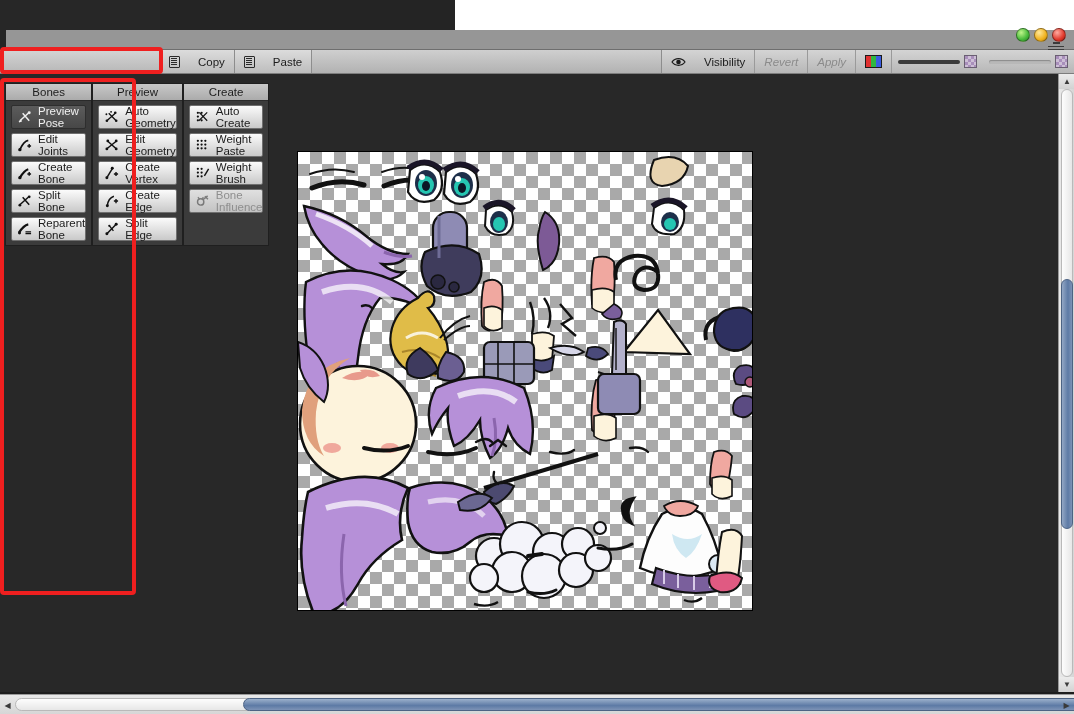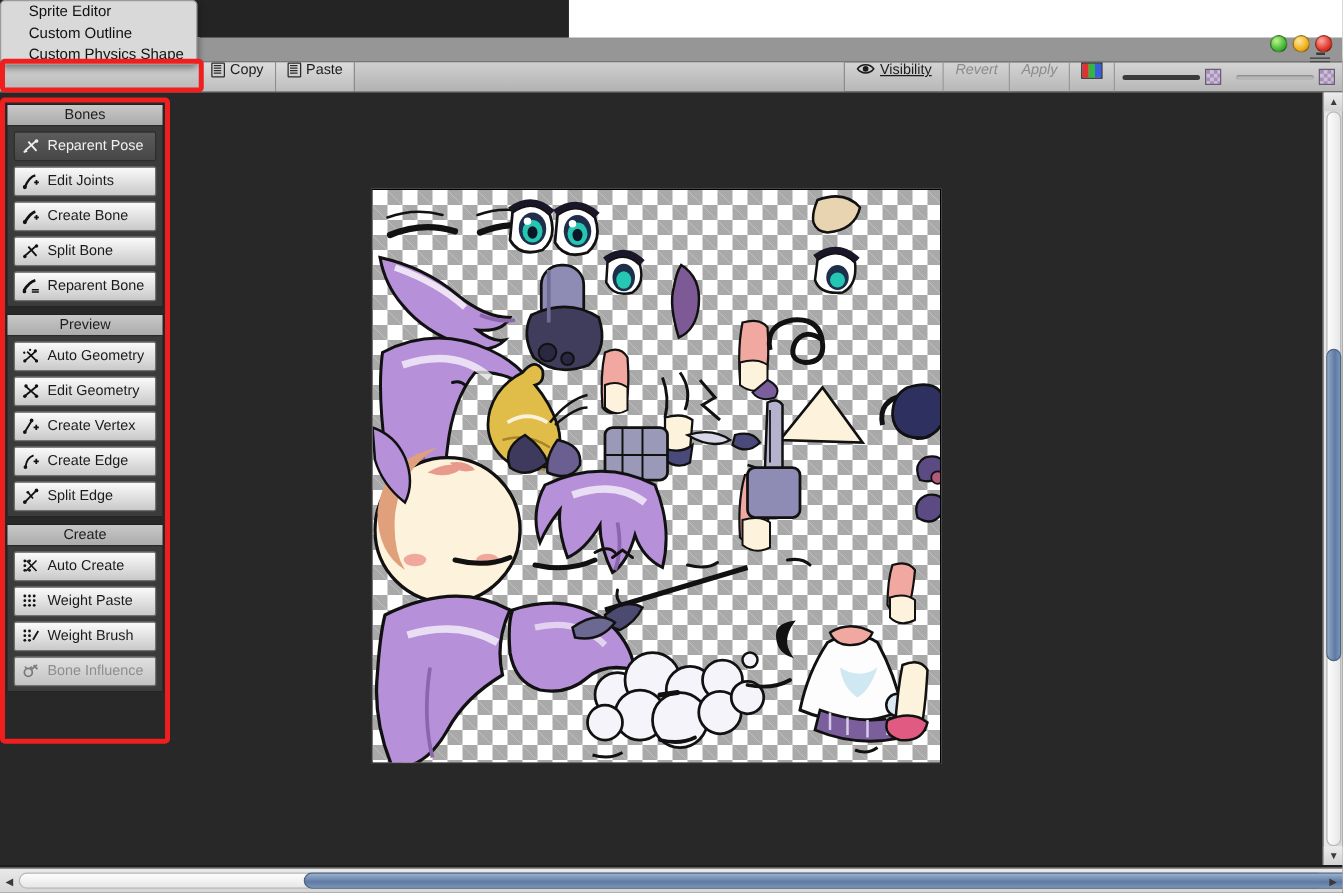--- a/index.html
+++ b/index.html
@@ -34,23 +34,23 @@
   .hamburger i:nth-child(3){ width:16px; }
 
   
   .editor{ position:absolute; left:0; top:50px; width:1074px; height:664px; background:#282828; }
 
   
   .toolbar{ position:absolute; left:0; top:50px; width:1074px; height:24px;
      background:linear-gradient(#d4d4d4,#b7b7b7); border-bottom:1px solid #7d7d7d;
      display:flex; align-items:stretch; }
   .tb-left-spacer{ width:160px; }
-  .tbtn{ display:flex; align-items:flex-start; gap:4px; padding:0 9px; font-size:11.5px; color:#1c1c1c;
+  .tbtn{ display:flex; align-items:center; gap:18px; padding:0 9px; font-size:11.5px; color:#1c1c1c;
      border-right:1px solid #8d8d8d; background:linear-gradient(#dcdcdc,#bdbdbd); cursor:default;}
-  .tbtn:first-of-type{ border-left:1px solid #8d8d8d;text-decoration:underline; }
+  .tbtn:first-of-type{ border-left:1px solid #8d8d8d; }
   .tb-fill{ flex:1; background:linear-gradient(#cfcfcf,#b2b2b2); }
   .tb-right{ display:flex; align-items:stretch; }
   .tbtn.plain{ background:transparent; border-right:1px solid #9a9a9a; }
   .tbtn.disabled{ color:#8b8b8b;font-style:italic; }
   .icon-clip{ width:11px; height:12px; border:1.4px solid #2a2a2a; border-radius:1px; position:relative; }
   .icon-clip:before{ content:""; position:absolute; left:1px; top:1px; width:6px; height:1px;
      background:#2a2a2a; box-shadow:0 2px 0 #2a2a2a, 0 4px 0 #2a2a2a, 0 6px 0 #2a2a2a; }
   .icon-eye{ width:15px; height:10px; position:relative; }
   .icon-eye svg{ display:block; }
   .icon-rgb{ width:17px; height:13px; border:1.5px solid #1b1b1b; display:flex; }
@@ -69,21 +69,21 @@
      position:relative; white-space:nowrap; }
   .menu-item .check{ position:absolute; left:7px; top:0; font-size:11px; }
 
   
   .redbox{ position:absolute; border:4px solid #ef1f1f; border-radius:4px; z-index:60; pointer-events:none; }
   .redbox.menu-hl{ left:0; top:47px; width:163px; height:27px; }
   .redbox.panel-hl{ left:0; top:78px; width:136px; height:517px; }
 
   
   .panel{ position:absolute; left:5px; top:83px; width:126px; z-index:30;
-     display:flex; flex-direction:column; gap:0; }
+     display:flex; flex-direction:row; gap:0; }
   .group{ background:#3b3b3b; border:1px solid #1f1f1f; margin-bottom:5px; padding:0 0 4px; }
   .group-title{ height:17px; line-height:17px; text-align:center; font-size:11.5px; color:#1d1d1d;
      background:linear-gradient(#c8c8c8,#ababab); border-bottom:1px solid #2a2a2a; }
   .tool{ display:flex; align-items:center; gap:6px; height:24px; margin:4px 5px 0;
      padding-left:6px; font-size:11.5px; color:#1b1b1b; border:1px solid #6f6f6f; border-radius:2px;
      background:linear-gradient(#fbfbfb,#c9c9c9); cursor:default; }
   .tool.active{ background:linear-gradient(#5c5c5c,#474747); color:#f0f0f0; border-color:#2e2e2e; }
   .tool.disabled{ color:#8e8e8e; background:linear-gradient(#e0e0e0,#c3c3c3); }
   .tool .ti{ width:14px; height:14px; flex:0 0 14px; display:block; }
   .tool.active .ti{ filter:invert(1); }
@@ -191,36 +191,31 @@
         <span class="track"></span>
         <span class="knob"></span>
       </div>
       <div class="sliderbox">
         <span class="track light"></span>
         <span class="knob"></span>
       </div>
     </div>
   </div>
 
-  <div class="menu" id="menu">
-      <div class="menu-item"><span class="check"></span><span>Sprite Editor</span></div>
-      <div class="menu-item"><span class="check"></span><span>Custom Outline</span></div>
-      <div class="menu-item"><span class="check"></span><span>Custom Physics Shape</span></div>
-    </div>
 
   <div class="panel" id="panel">
       <div class="group">
         <div class="group-title">Bones</div>
         <div class="tool active">
           <svg class="ti" viewBox="0 0 15 14">
             <path d="M2 11 L11 3 M5 3 L12 11" stroke="#111" stroke-width="1.6" fill="none"></path>
             <circle cx="12" cy="2.5" r="1.6" fill="#111"></circle>
             <path d="M1 12 l3 -1" stroke="#111" stroke-width="1.6"></path>
           </svg>
-          <span>Reparent Pose</span>
+          <span>Preview Pose</span>
         </div>
         <div class="tool">
           <svg class="ti" viewBox="0 0 15 14">
             <path d="M2 12 q4 -9 9 -10" stroke="#111" stroke-width="2" fill="none"></path>
             <circle cx="2" cy="12" r="1.8" fill="#111"></circle>
             <path d="M10 8 h4 M12 6 v4" stroke="#111" stroke-width="1.5"></path>
           </svg>
           <span>Edit Joints</span>
         </div>
         <div class="tool">

